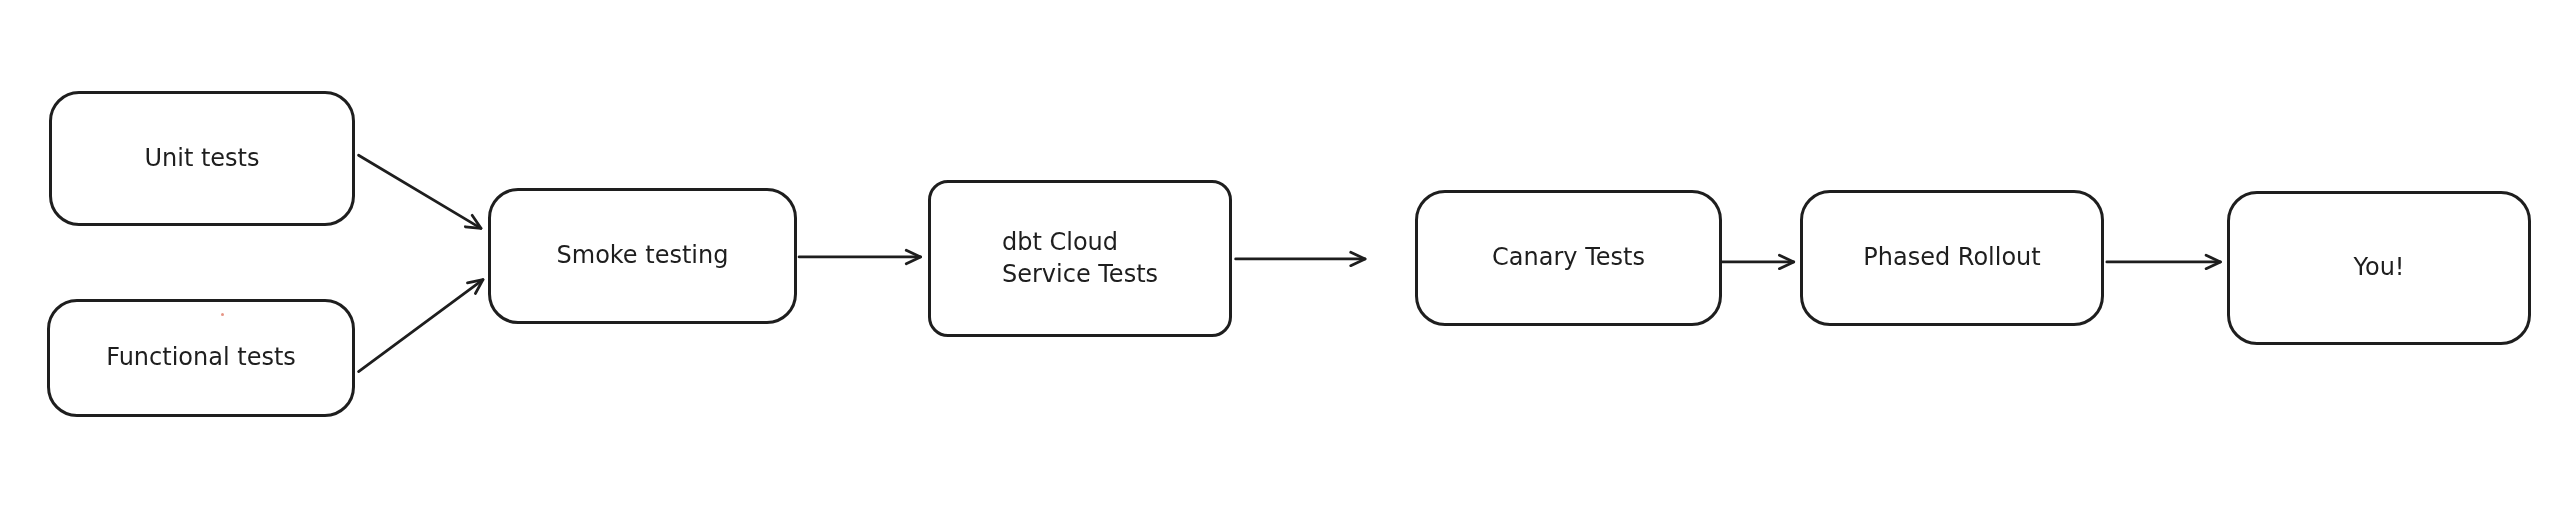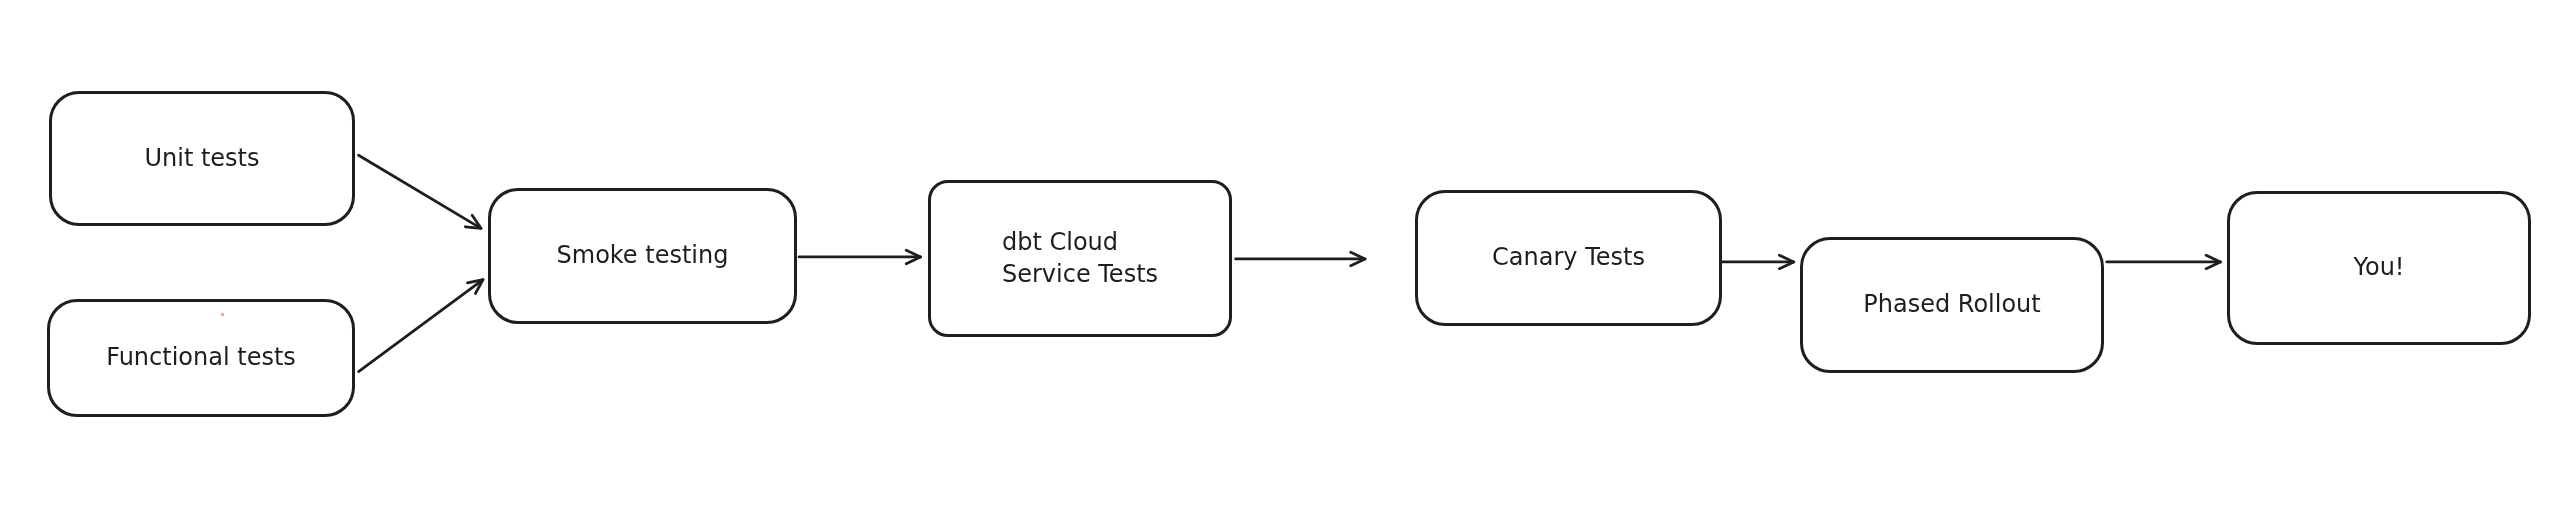--- a/index.html
+++ b/index.html
@@ -37,21 +37,21 @@
     color: #1e1e1e;
     font-size: 24px;
     line-height: 1.32;
     white-space: pre-line;
   }
   #n-unit       { left: 49px;   top: 91px;  width: 306px; height: 135px; }
   #n-functional { left: 47px;   top: 299px; width: 308px; height: 118px; }
   #n-smoke      { left: 488px;  top: 188px; width: 309px; height: 136px; }
   #n-dbt        { left: 928px;  top: 180px; width: 304px; height: 157px; border-radius: 20px; }
   #n-canary     { left: 1370px; top: 190px; width: 307px; height: 136px; margin-left: 45px; }
-  #n-phased     { left: 1800px; top: 190px; width: 304px; height: 136px; margin-top: 47px; }
+  #n-phased     { left: 1800px; top: 190px; width: 304px; height: 136px; }
   #n-you        { left: 2227px; top: 191px; width: 304px; height: 154px; }
   .stray-dot {
     position: absolute;
     left: 221px; top: 313px;
     width: 3px; height: 3px;
     border-radius: 50%;
     background: #e07a67;
     opacity: 0.8;
   }
 </style>

